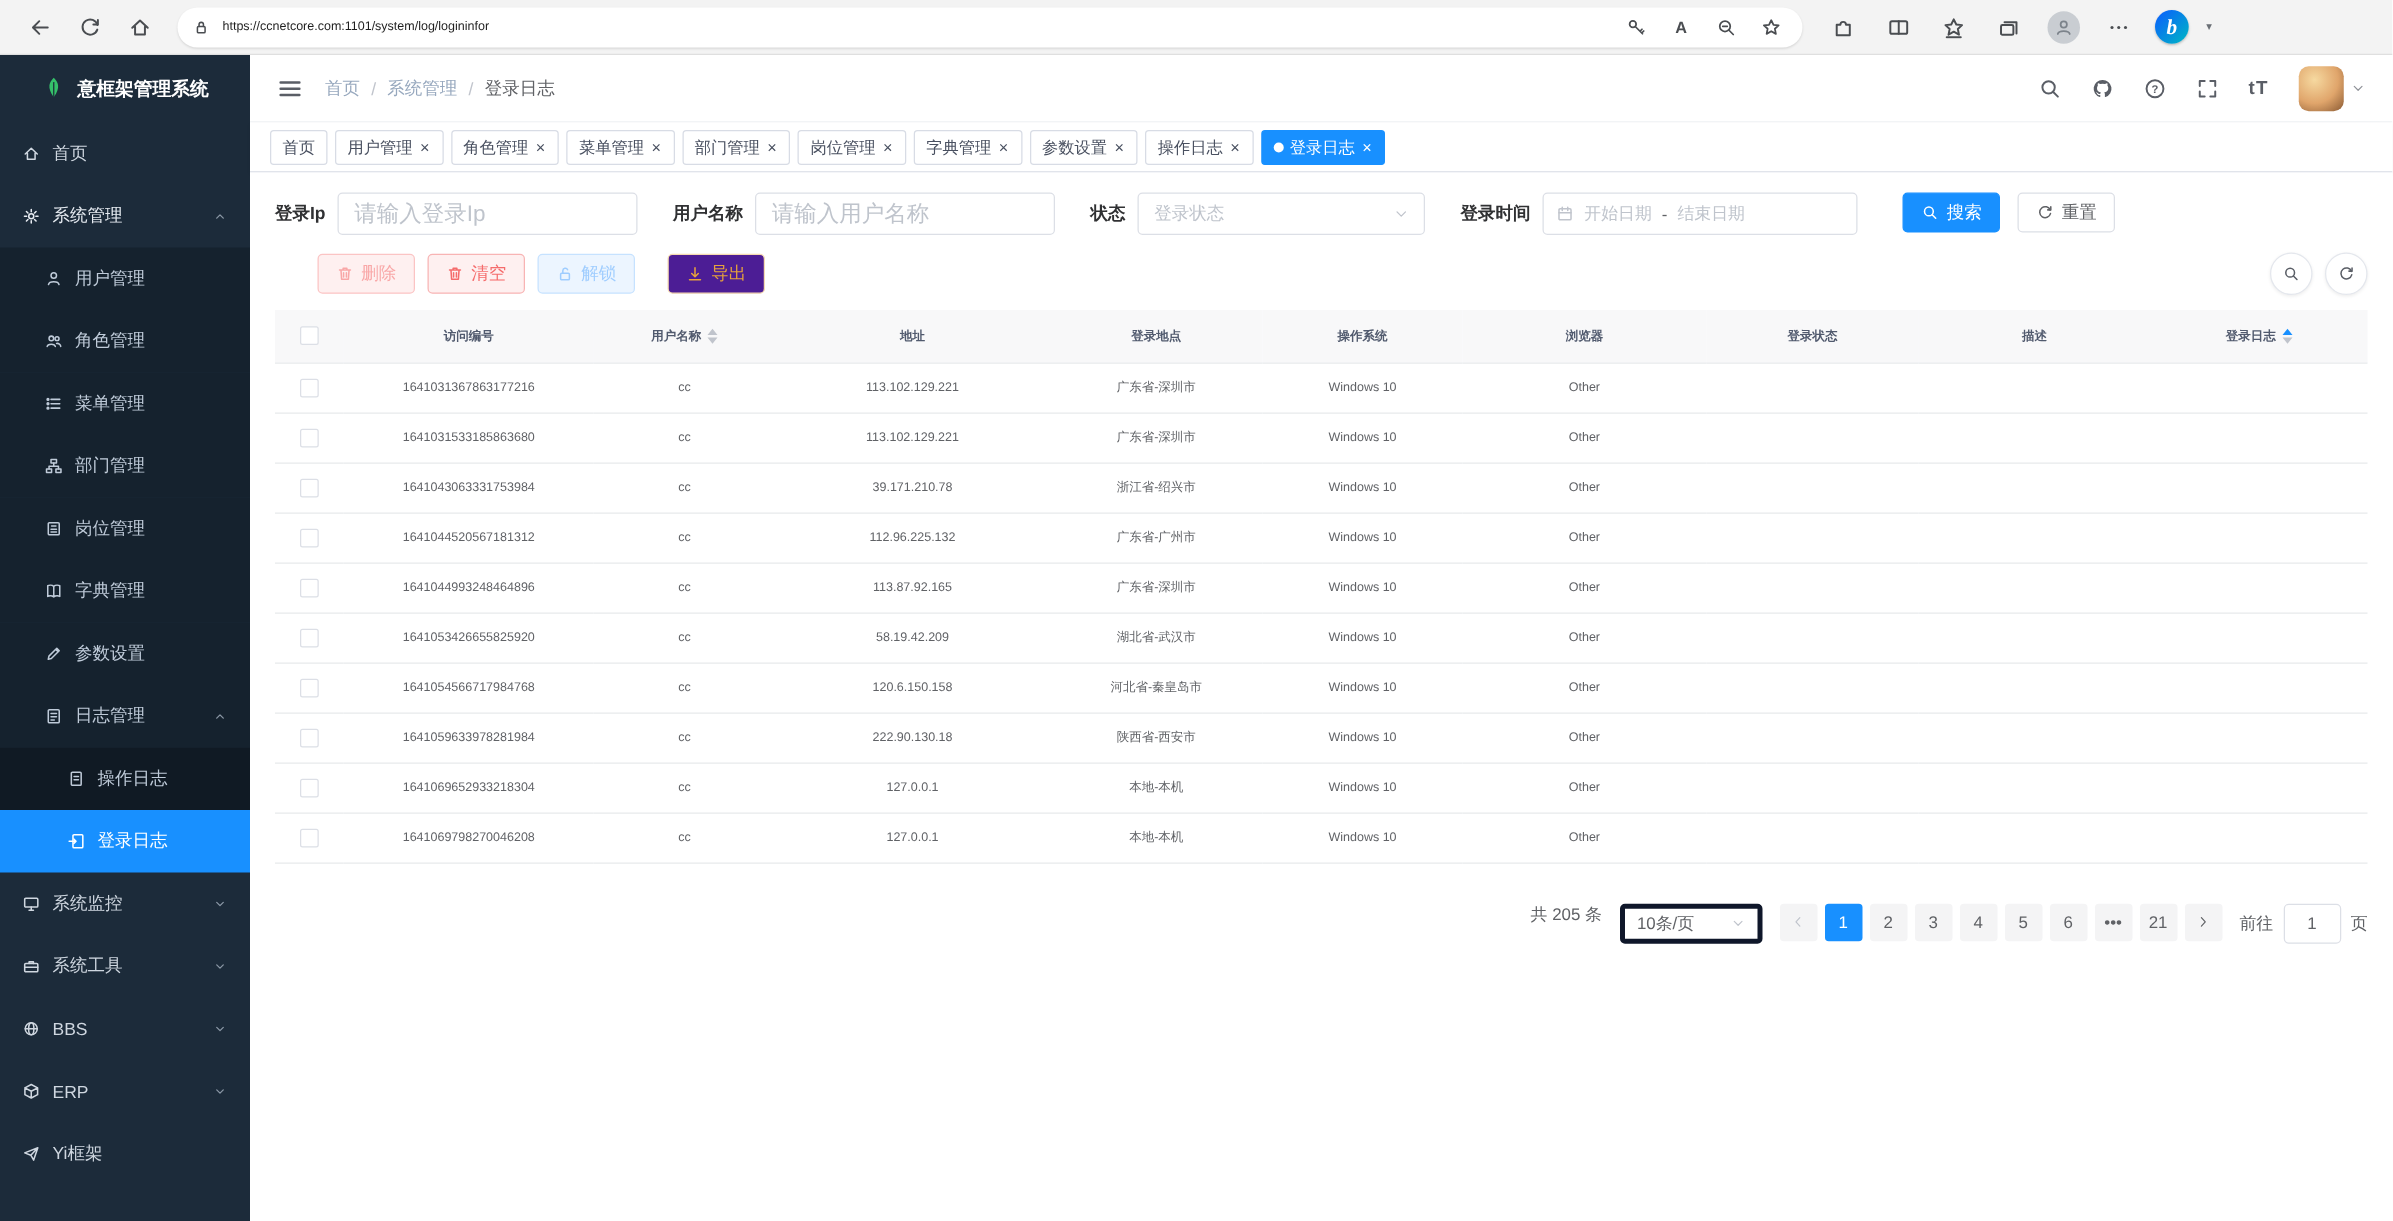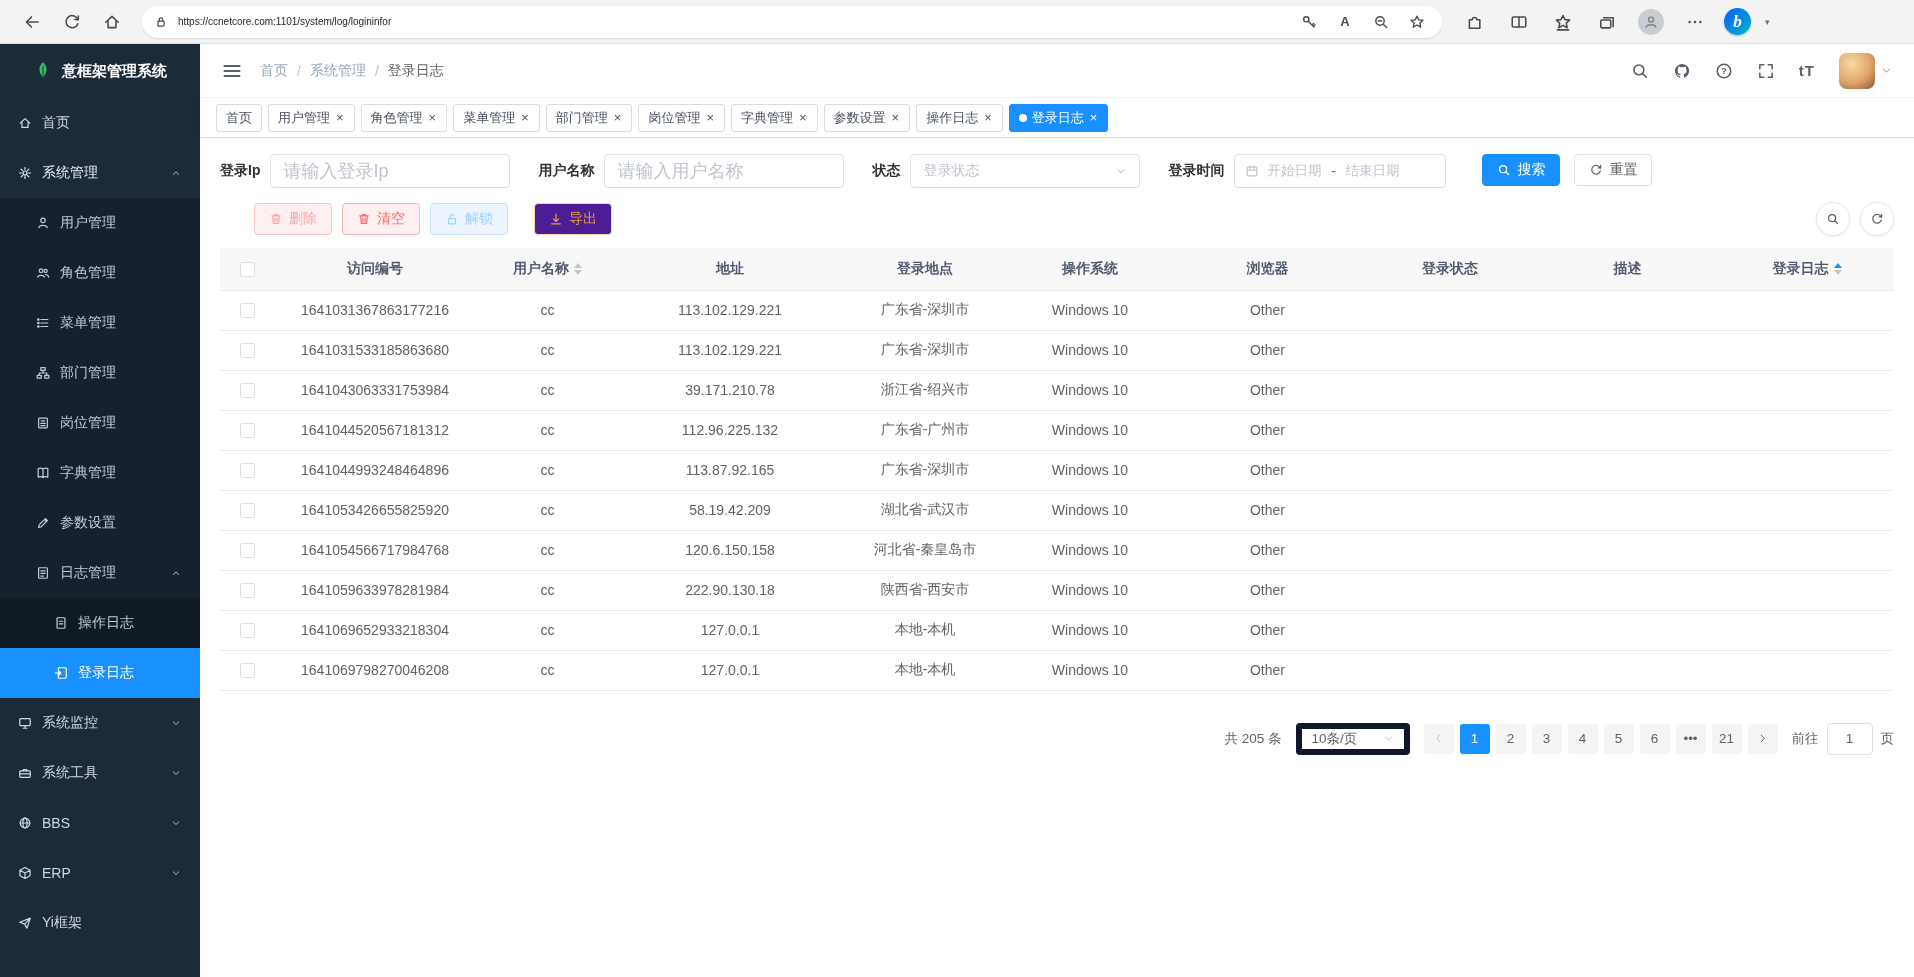--- a/index.html
+++ b/index.html
@@ -70,50 +70,50 @@
   .filters { display:flex; align-items:flex-start; margin-bottom:14px; }
   .f-group { display:flex; align-items:center; gap:10px; margin-right:28px; }
   .f-label { font-size:14px; font-weight:bold; color:#303133; white-space:nowrap; }
   .inp { height:34px; border:1px solid #dcdfe6; border-radius:4px; padding:0 12px; font-size:18px; color:#606266; outline:none; background:#fff; }
   .inp::placeholder { color:#bfc4cc; }
   .w240 { width:240px; }
   .selbox { width:230px; height:34px; border:1px solid #dcdfe6; border-radius:4px; background:#fff;
     display:flex; align-items:center; padding:0 12px; cursor:pointer; }
   .sel-ph { flex:1; font-size:14px; color:#bfc4cc; }
   .sel-arrow { color:#c0c4cc; }
-  .daterange { width:212px; height:34px; border:1px solid #dcdfe6; border-radius:4px; background:#fff;
-    display:flex; align-items:center; gap:8px; padding:0 10px; cursor:pointer; font-size:13.5px; color:#bfc4cc;font-family:Liberation Mono, monospace; }
+  .daterange { width:252px; height:34px; border:1px solid #dcdfe6; border-radius:4px; background:#fff;
+    display:flex; align-items:center; gap:8px; padding:0 10px; cursor:pointer; font-size:13.5px; color:#bfc4cc; }
   .dr-sep { color:#606266; }
   .btn { height:32px; padding:0 14px; border-radius:4px; border:1px solid transparent;
     display:inline-flex; align-items:center; gap:6px; font-size:14px; cursor:pointer; white-space:nowrap; background:#fff; }
   .btn-primary { background:#1890ff; border-color:#1890ff; color:#fff; }
   .btn-default { border-color:#dcdfe6; color:#606266; }
   .ml36 { margin-left:36px; } .ml14 { margin-left:14px; }
 
   .toolbar { display:flex; align-items:center; margin-bottom:12px;padding-left:34px; }
   .btn-danger-plain  { background:#fef0f0; border-color:#f8b4b4; color:#f56c6c; }
   .btn-danger-plain.disabled { background:#fef0f0; border-color:#fbc4c4; color:#f9a7a7; cursor:not-allowed; }
   .btn-primary-plain.disabled { background:#ecf5ff; border-color:#c6e2ff; color:#9fcdff; cursor:not-allowed; }
   .btn-warning-plain { background:#4c1d95; border-color:#f5dab1; color:#e6a23c;margin-left:16px; }
   .toolbar .btn { margin-right:10px; }
   .toolbar-right { margin-left:auto; display:flex; gap:10px; }
   .circle-btn { width:34px; height:34px; border-radius:50%; background:#fff; border:1px solid #e4e7ed;
     box-shadow:0 1px 3px rgba(0,0,0,.08); display:flex; align-items:center; justify-content:center; color:#5a5e66; cursor:pointer; }
 
-  table { width:100%; border-collapse:collapse; table-layout:fixed; font-size:14px; color:#606266; }
+  table { width:100%; border-collapse:collapse; table-layout:fixed; font-size:10px; color:#606266; }
   thead th { background:#f8f8f9; color:#515a6e; font-weight:bold; height:42px; border-bottom:1px solid #e8eaec; text-align:center; }
   tbody td { height:40px; border-bottom:1px solid #e8eaec; text-align:center; white-space:nowrap; overflow:hidden; }
   .cb { width:15px; height:15px; border:1px solid #dcdfe6; border-radius:2px; background:#fff; display:inline-block; vertical-align:middle; cursor:pointer; }
   .carets { display:inline-flex; flex-direction:column; gap:2px; margin-left:5px; vertical-align:middle; cursor:pointer; }
   .c-up   { width:0; height:0; border-left:4.5px solid transparent; border-right:4.5px solid transparent; border-bottom:5.5px solid #c0c4cc; }
   .c-down { width:0; height:0; border-left:4.5px solid transparent; border-right:4.5px solid transparent; border-top:5.5px solid #c0c4cc; }
   .c-up.on { border-bottom-color:#1890ff; }
 
-  .pagination { display:flex; align-items:center; justify-content:flex-end; gap:14px; margin-top:32px; font-size:13.5px; color:#606266; }
-  .pg-select { width:114px; height:32px; border:6px solid #0f172a; border-radius:4px; background:#fff;
+  .pagination { display:flex; align-items:flex-start; justify-content:flex-end; gap:14px; margin-top:32px; font-size:13.5px; color:#606266; }
+  .pg-select { width:114px; height:32px; border:4px solid #0f172a; border-radius:4px; background:#fff;
     display:flex; align-items:center; padding:0 10px; cursor:pointer; }
   .pg-select span { flex:1; font-size:13.5px; color:#606266; }
   .pager { display:flex; align-items:center; gap:6px; }
   .pg-btn { min-width:30px; height:30px; padding:0 5px; border-radius:3px; background:#f4f4f5; color:#606266;
     display:flex; align-items:center; justify-content:center; cursor:pointer; font-size:13.5px; }
   .pg-btn.active { background:#1890ff; color:#fff; cursor:default; }
   .pg-btn.disabled { color:#c0c4cc; cursor:not-allowed; }
   .goto { display:flex; align-items:center; gap:8px; }
   .goto-input { width:46px; height:32px; border:1px solid #dcdfe6; border-radius:4px; text-align:center; font-size:13.5px; color:#606266; outline:none; }
 </style>

